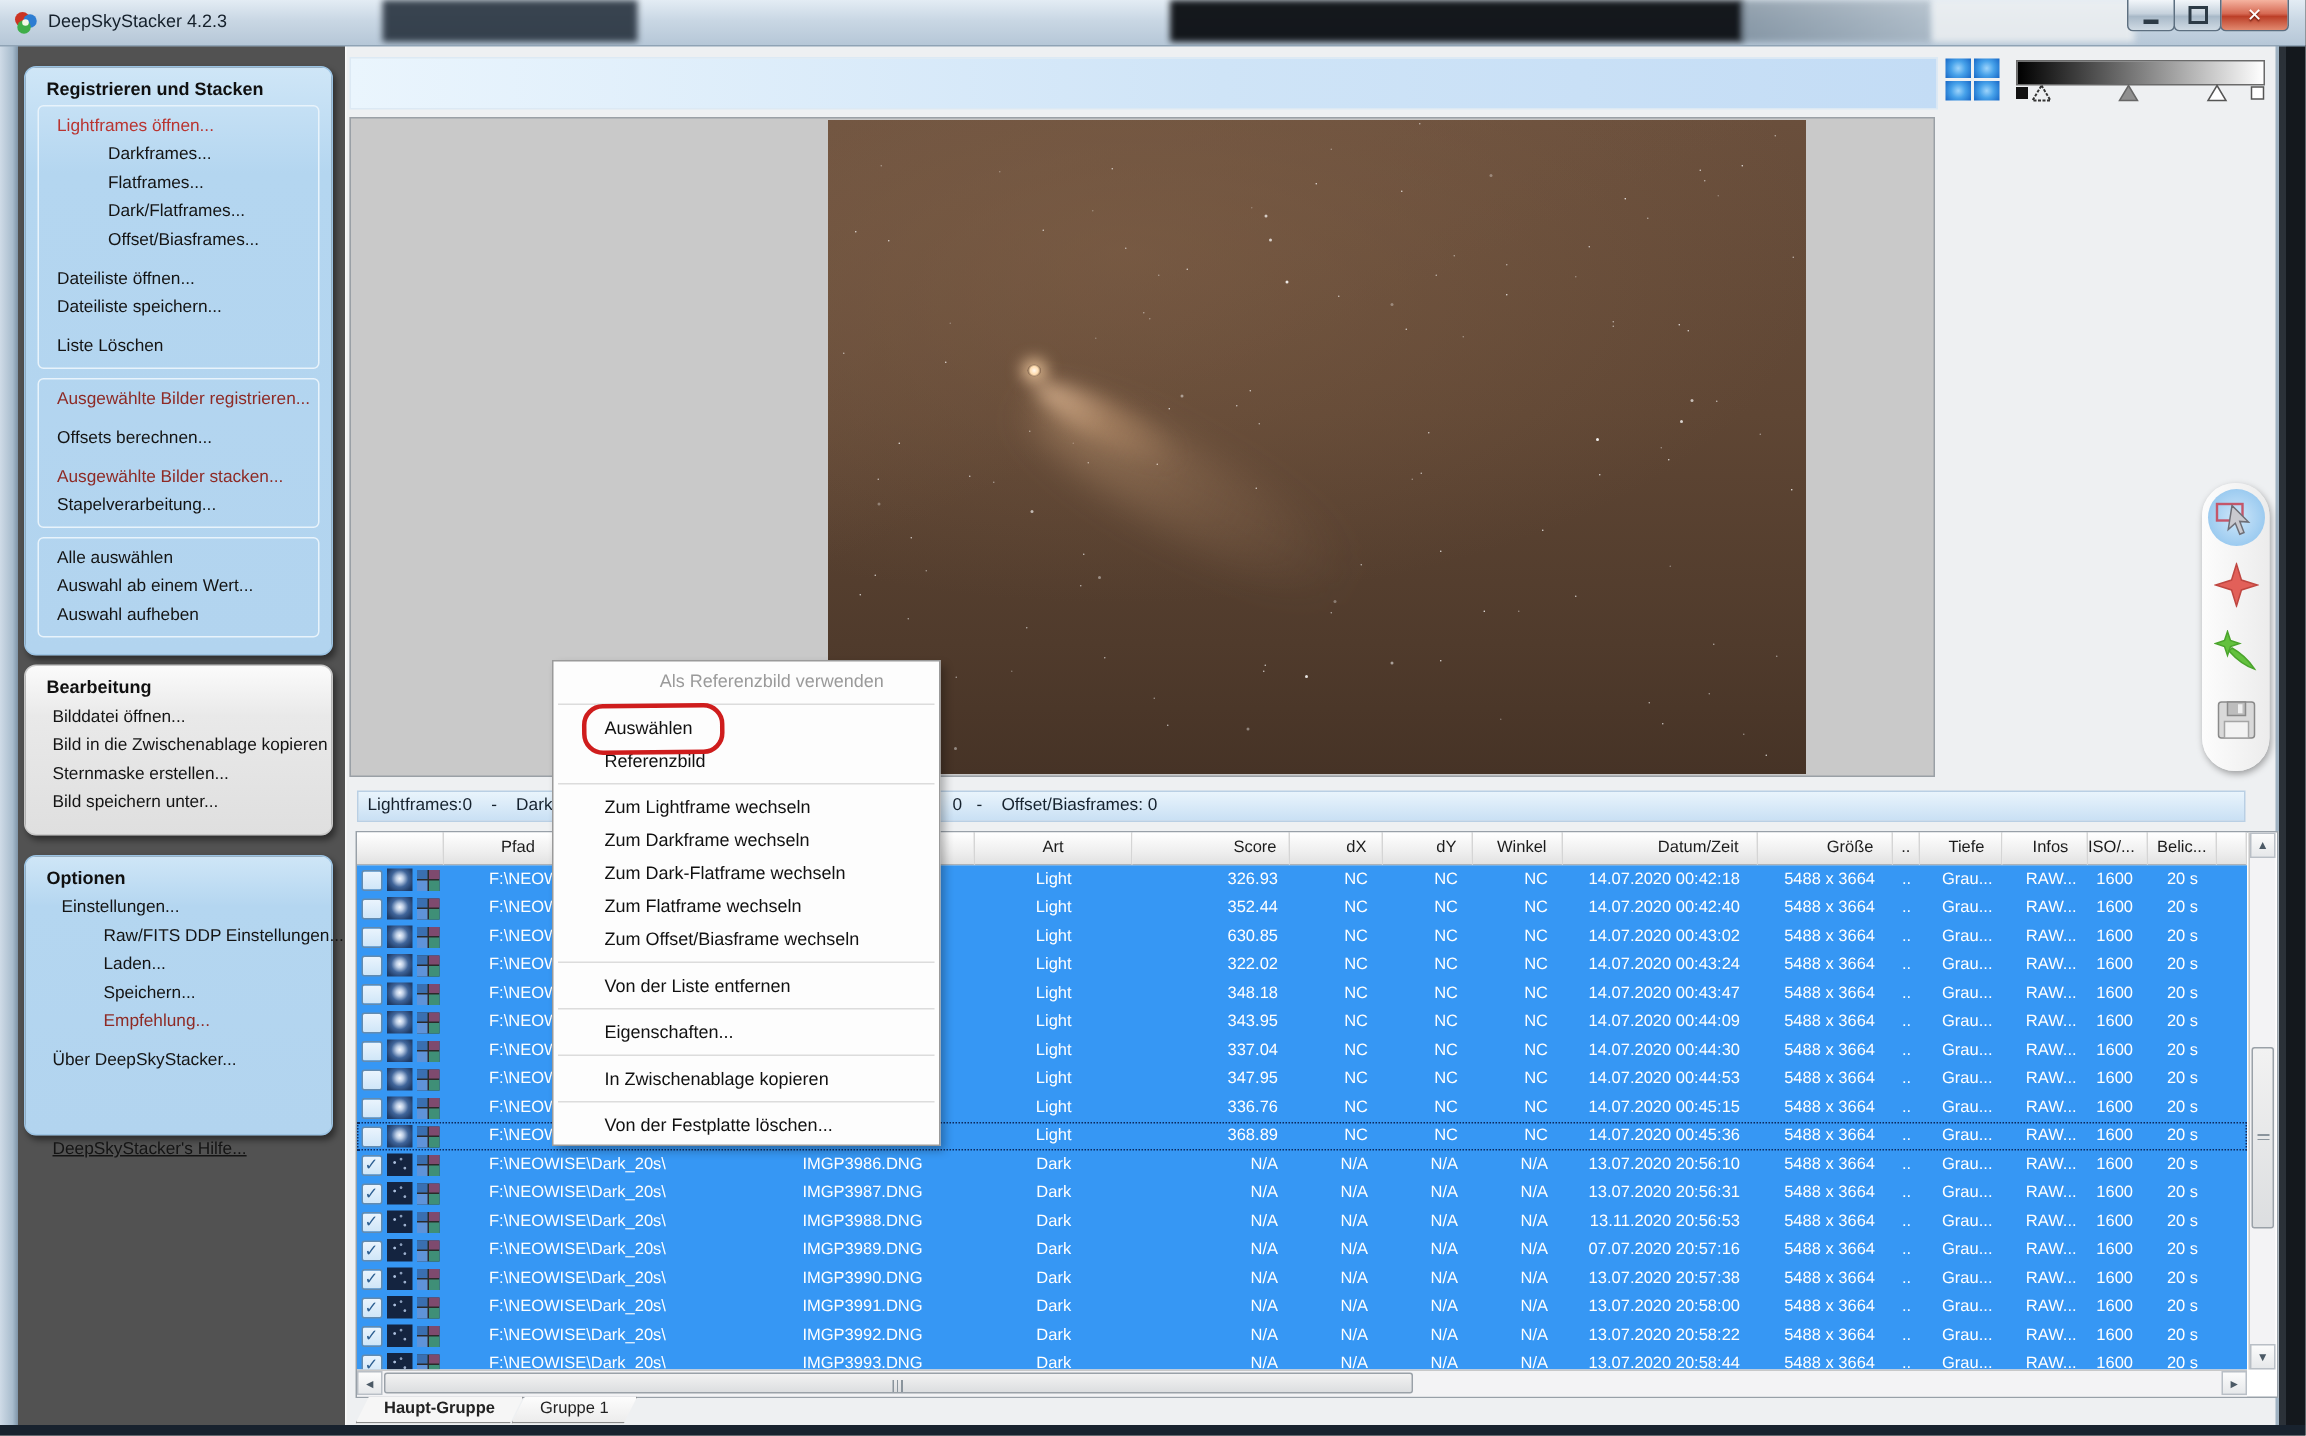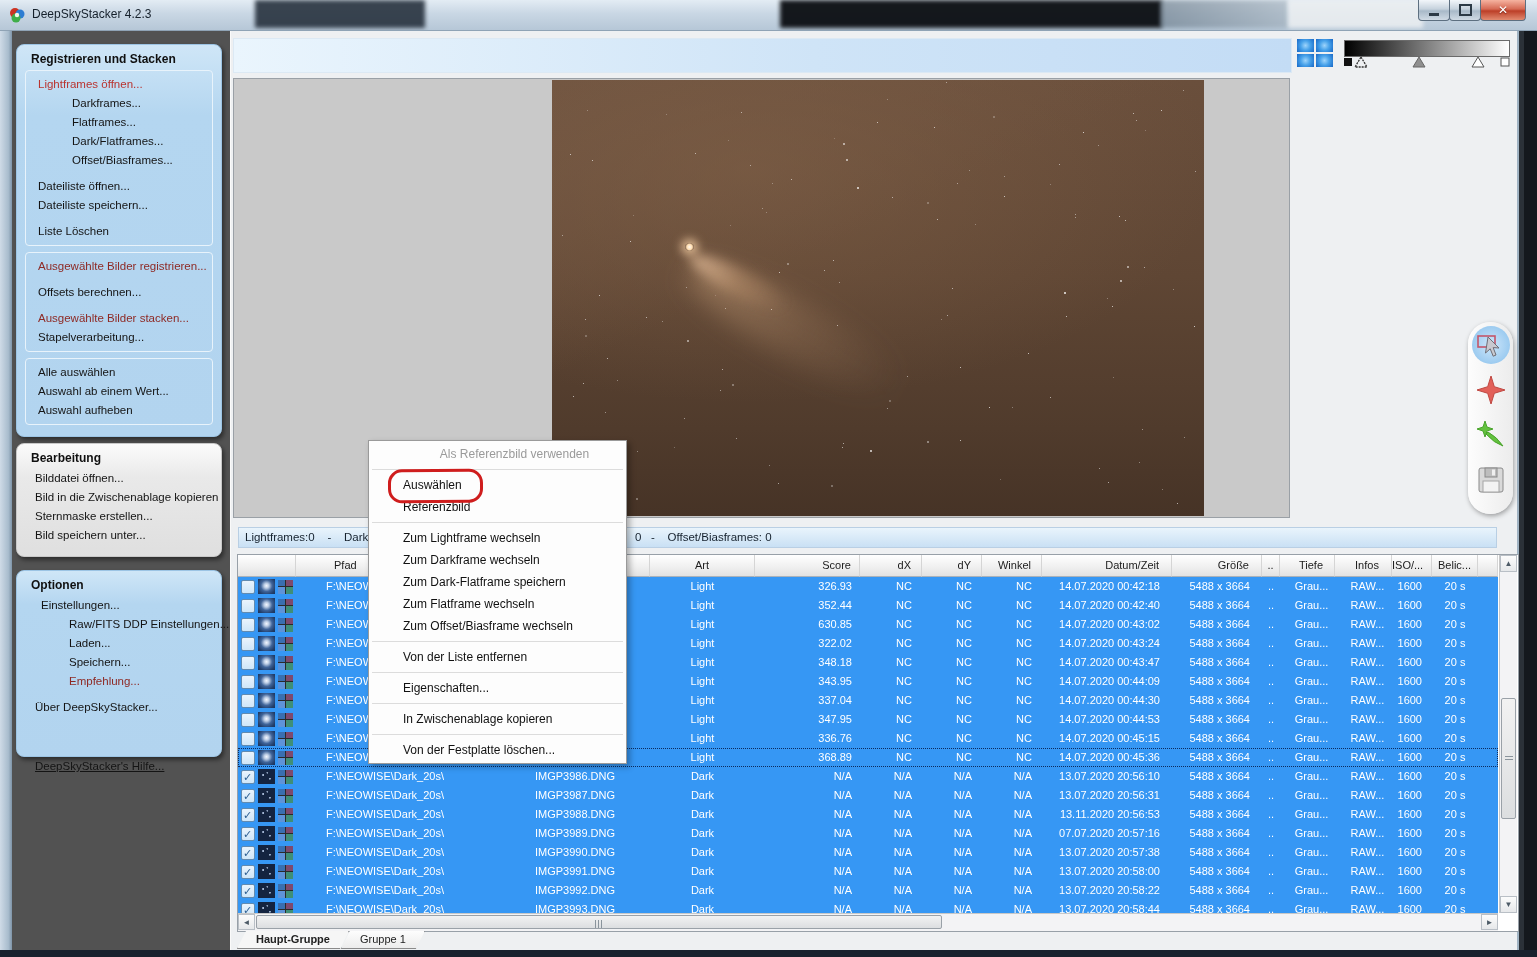--- a/index.html
+++ b/index.html
@@ -953,21 +953,21 @@
   </div>
 
   <div class="ctx-menu" id="ctx-menu">
       <div class="mi disabled">Als Referenzbild verwenden</div>
       <div class="msep"></div>
       <div class="mi">Auswählen</div>
       <div class="mi">Referenzbild</div>
       <div class="msep"></div>
       <div class="mi">Zum Lightframe wechseln</div>
       <div class="mi">Zum Darkframe wechseln</div>
-      <div class="mi">Zum Dark-Flatframe speichern</div>
+      <div class="mi">Zum Dark-Flatframe wechseln</div>
       <div class="mi">Zum Flatframe wechseln</div>
       <div class="mi">Zum Offset/Biasframe wechseln</div>
       <div class="msep"></div>
       <div class="mi">Von der Liste entfernen</div>
       <div class="msep"></div>
       <div class="mi">Eigenschaften...</div>
       <div class="msep"></div>
       <div class="mi">In Zwischenablage kopieren</div>
       <div class="msep"></div>
       <div class="mi">Von der Festplatte löschen...</div>

